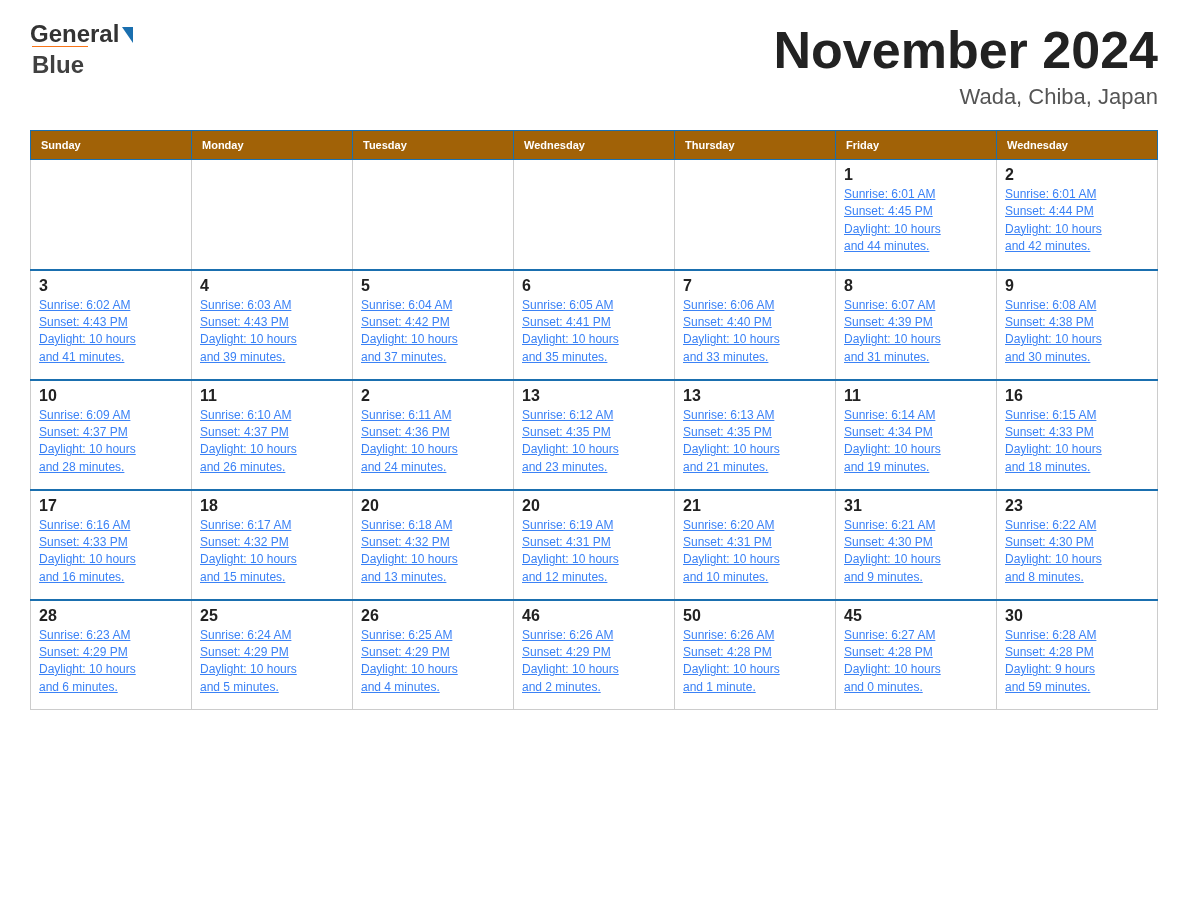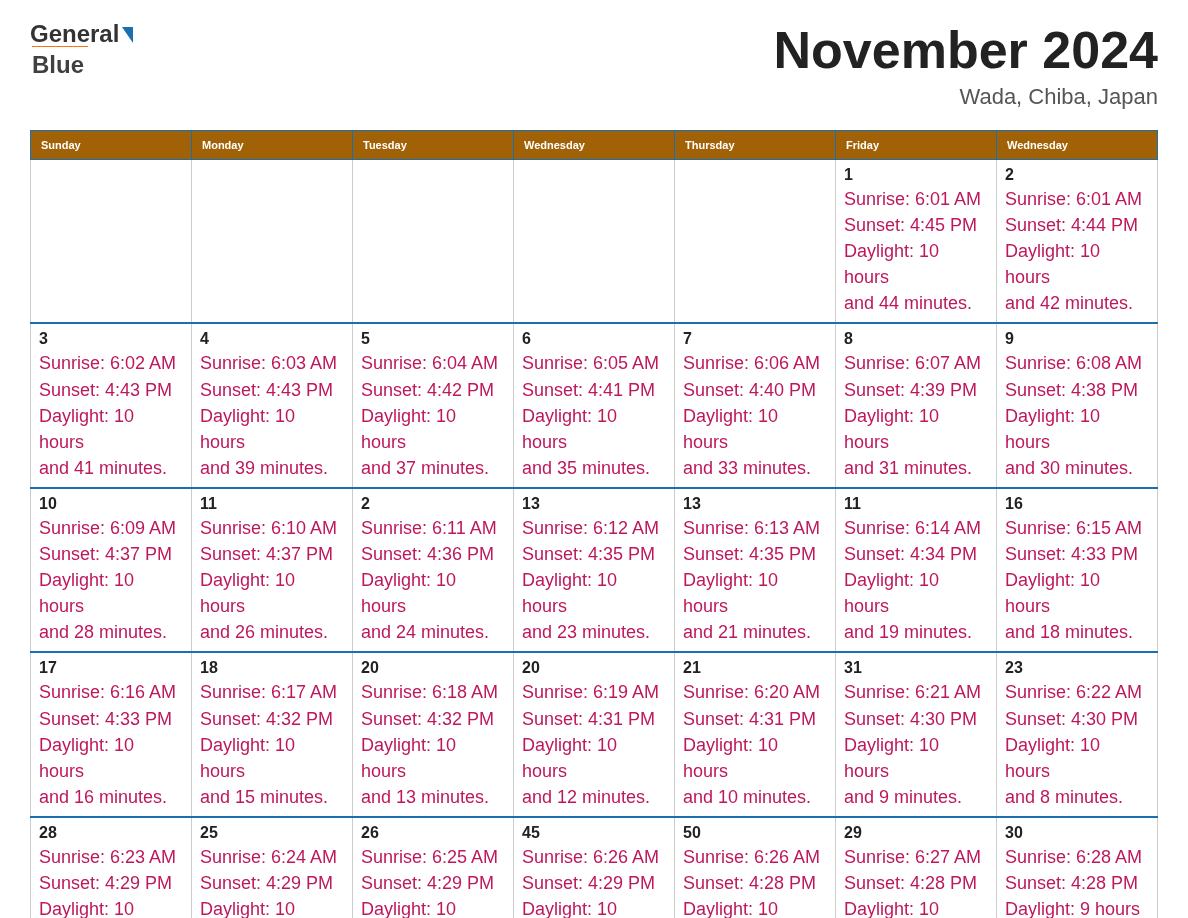--- a/index.html
+++ b/index.html
@@ -60,23 +60,24 @@
       color: #333;
     }
     .day-num {
       font-size: 16px;
       font-weight: bold;
       display: block;
       margin-bottom: 2px;
       color: #222;
     }
     .day-info {
-      font-size: 18px;
+      font-size: 12px;
       line-height: 1.45;
-      color: #be185d;
+      color: #3b82f6;
+      text-decoration: underline;
     }
     .empty-cell {
       background: #f5f5f5;
     }
     .row-separator td {
       border-top: 2px solid #1a6faf;
     }
   </style>
 </head>
 <body>
@@ -222,29 +223,29 @@
         </td>
         <td>
           <span class="day-num">25</span>
           <div class="day-info">Sunrise: 6:24 AM<br>Sunset: 4:29 PM<br>Daylight: 10 hours<br>and 5 minutes.</div>
         </td>
         <td>
           <span class="day-num">26</span>
           <div class="day-info">Sunrise: 6:25 AM<br>Sunset: 4:29 PM<br>Daylight: 10 hours<br>and 4 minutes.</div>
         </td>
         <td>
-          <span class="day-num">45</span>
+          <span class="day-num">46</span>
           <div class="day-info">Sunrise: 6:26 AM<br>Sunset: 4:29 PM<br>Daylight: 10 hours<br>and 2 minutes.</div>
         </td>
         <td>
           <span class="day-num">50</span>
           <div class="day-info">Sunrise: 6:26 AM<br>Sunset: 4:28 PM<br>Daylight: 10 hours<br>and 1 minute.</div>
         </td>
         <td>
-          <span class="day-num">29</span>
+          <span class="day-num">45</span>
           <div class="day-info">Sunrise: 6:27 AM<br>Sunset: 4:28 PM<br>Daylight: 10 hours<br>and 0 minutes.</div>
         </td>
         <td>
           <span class="day-num">30</span>
           <div class="day-info">Sunrise: 6:28 AM<br>Sunset: 4:28 PM<br>Daylight: 9 hours<br>and 59 minutes.</div>
         </td>
       </tr>
     </tbody>
 </table>
 

